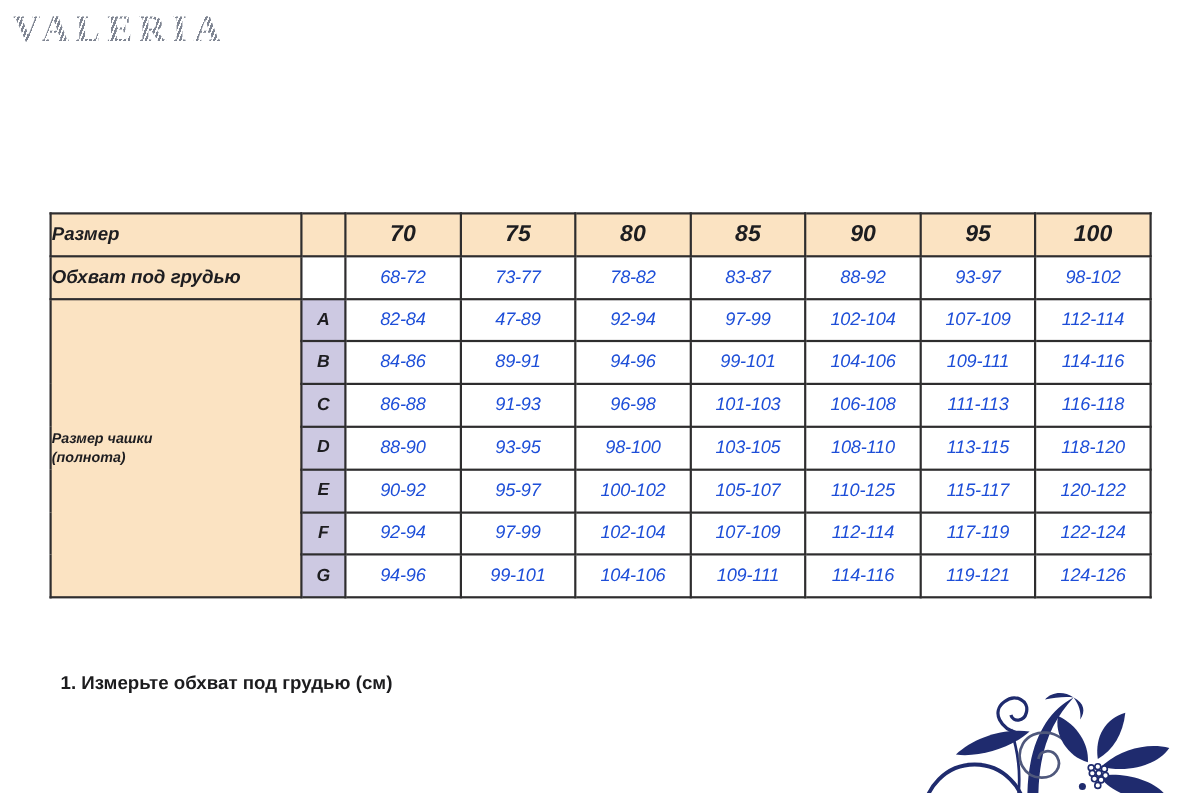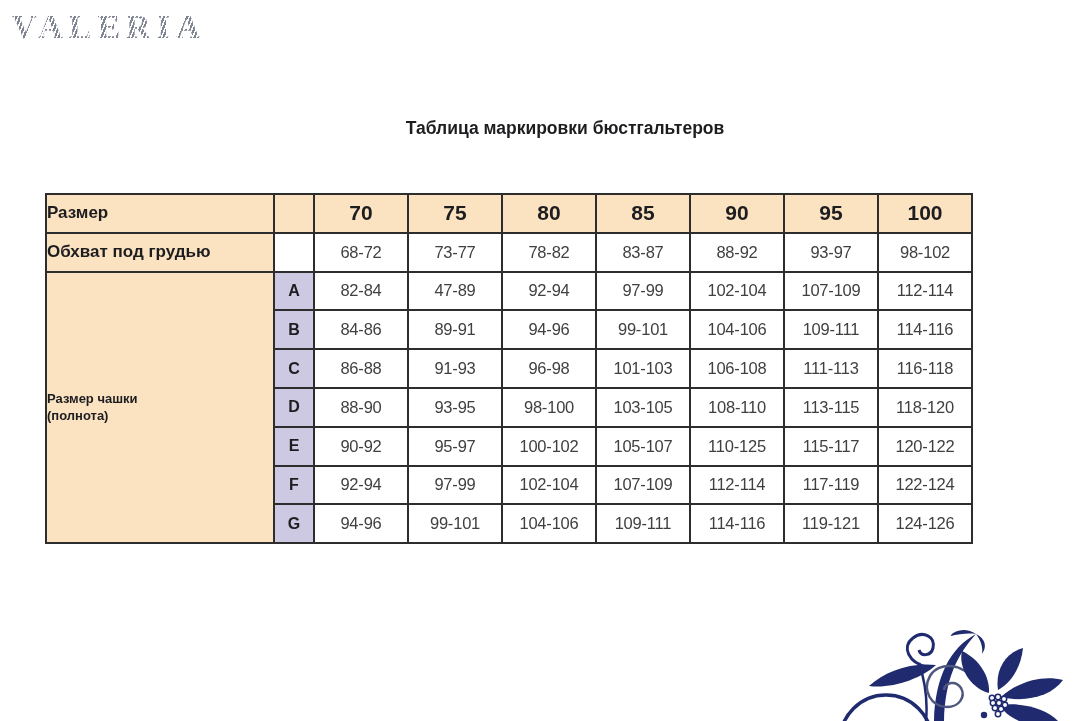--- a/index.html
+++ b/index.html
@@ -24,22 +24,23 @@
   }
   
   .title{
     position:absolute; left:45px; top:118px; width:1002px;
     text-align:center; text-indent:38px;
     font-size:17.5px; font-weight:700;
   }
   
   table.size-table{
     position:absolute; left:45px; top:193px;
-    width:928px; table-layout:fixed;
+    width:1002px; table-layout:fixed;
     border-collapse:collapse;
+    font-style:italic;
   }
   .size-table td, .size-table th{
     border:2px solid var(--border,#2e2d2e);
     height:36.8px; padding:0; vertical-align:middle;
     font-family:"Liberation Sans", sans-serif;
   }
   .cell-label{
     background:var(--peach,#fbe3c2);
     font-weight:700; font-size:17px; text-align:left; padding-left:12px;
   }
@@ -48,21 +49,21 @@
     font-weight:700; font-size:21px; text-align:center;
   }
   .cell-spacer-peach{ background:var(--peach,#fbe3c2); }
   .cell-spacer-white{ background:#ffffff; }
   .cell-cup{
     background:var(--cupbg,#cdc9e2);
     font-weight:700; font-size:16px; text-align:center;
   }
   .cell-val{
     background:#ffffff; font-weight:400; font-size:16.5px;
-    text-align:center; letter-spacing:-0.2px; color:#404040;
+    text-align:center; letter-spacing:-0.2px; color:#1d4ed8;
   }
   .cell-cup-label{
     background:var(--peach,#fbe3c2);
     font-weight:700; font-size:13px; text-align:left;
     padding-left:12px; line-height:1.35;
   }
   
   .instructions{ position:absolute; left:55px; top:611px; }
   .instructions p{
     margin:0 0 23px 0; font-size:17px; font-weight:700; color:#1c1c1e;
@@ -75,21 +76,20 @@
   .grape{ fill:#ffffff; stroke:var(--navy,#1f2b6e); stroke-width:1.5; }
 </style>
 </head>
 <body>
 
 <div class="page">
 
   <div class="logo">VALERIA</div>
   <div class="logo-stripes"></div>
 
-  <div class="title">Таблица маркировки бюстгальтеров</div>
 
   <table class="size-table">
     <colgroup>
       <col style="width:228px">
         <col style="width:40px">
       <col>
         <col>
         <col>
         <col>
         <col>
@@ -190,20 +190,21 @@
           <td class="cell-val">104-106</td>
           <td class="cell-val">109-111</td>
           <td class="cell-val">114-116</td>
           <td class="cell-val">119-121</td>
           <td class="cell-val">124-126</td>
         </tr>
       </tbody>
   </table>
 
   <div class="instructions">
+    <p>1. Измерьте обхват под грудью (см)</p>
   </div>
 
   <svg class="ornament" width="250" height="120" viewBox="0 0 250 120">
     <circle cx="63" cy="140" r="46" class="stroke-navy" stroke-width="3.5"></circle>
     <path d="M104 66 C 86 62, 78 46, 90 37 C 100 29, 113 36, 110 47 C 108 55, 98 56, 96 49" class="stroke-navy" stroke-width="3"></path>
     <path d="M96 62 C 102 80, 105 98, 103 120" class="stroke-navy" stroke-width="2.5"></path>
     <path d="M46 85 C 62 70, 88 61, 113 64 C 98 78, 68 88, 46 85 Z" class="fill-navy"></path>
     <path d="M153 33 C 128 46, 112 75, 111 120 L 121 120 C 122 78, 134 54, 153 33 Z" class="fill-navy"></path>
     <path d="M153 33 C 144 27, 133 28, 127 35 C 136 33, 145 32, 153 33 Z" class="fill-navy"></path>
     <path d="M153 33 C 158 40, 160 46, 159 53 C 164 46, 163 38, 153 33 Z" class="fill-navy"></path>

